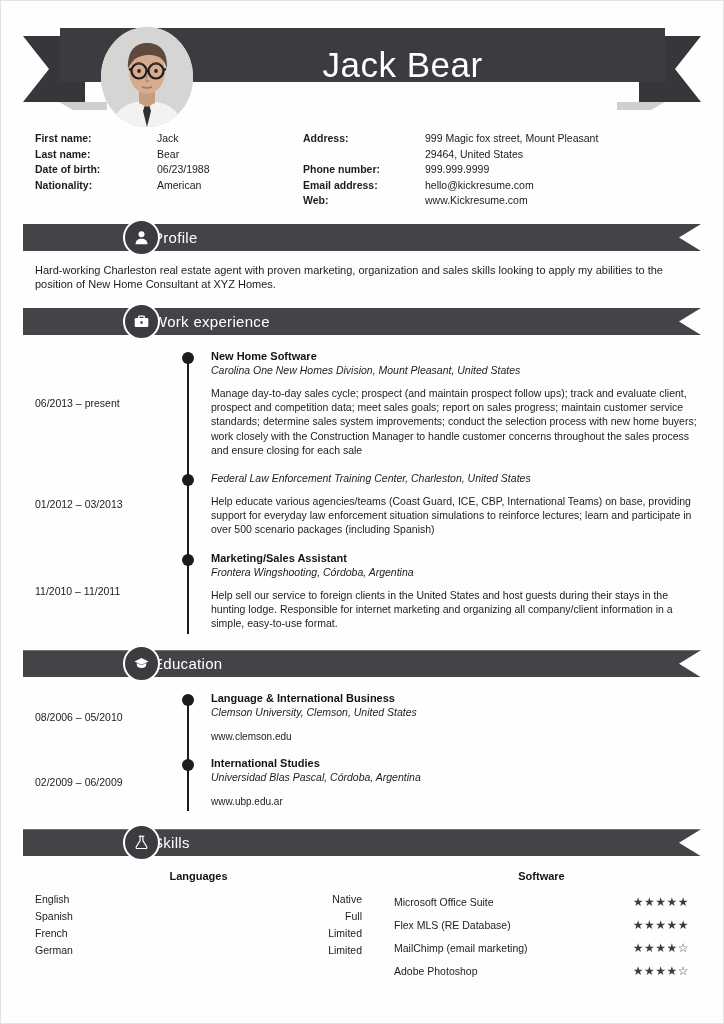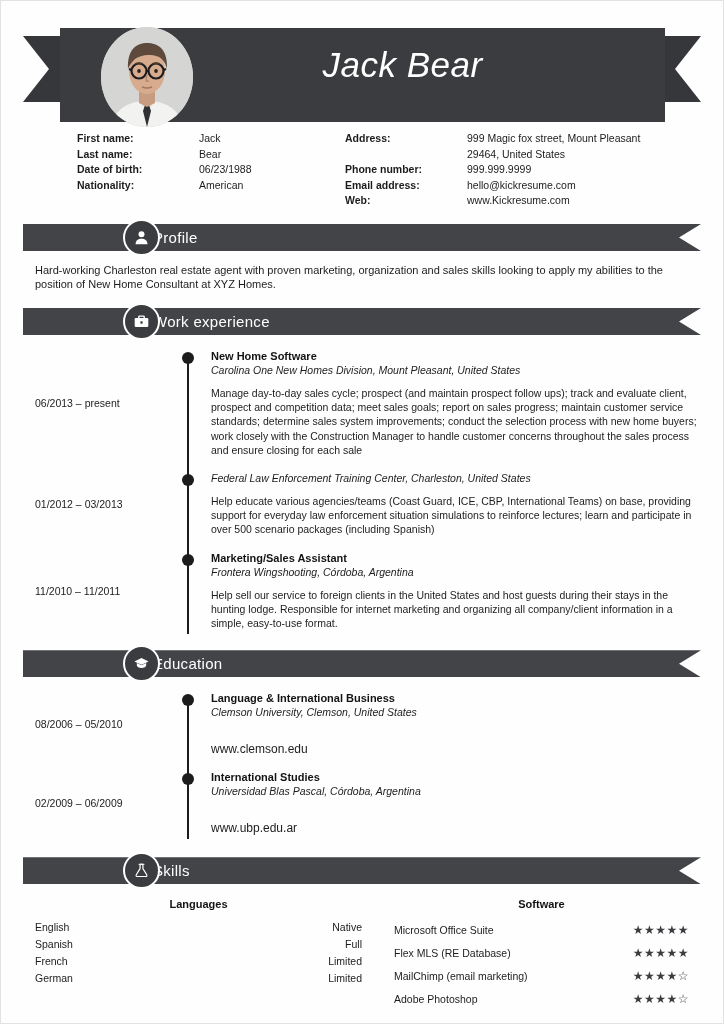--- a/index.html
+++ b/index.html
@@ -47,23 +47,22 @@
   }
   .ribbon-shadow.l { left: 36px; top: 74px; width: 48px; height: 8px;
      clip-path: polygon(0 0, 100% 0, 100% 100%, 14px 100%); }
   .ribbon-shadow.r { right: 36px; top: 74px; width: 48px; height: 8px;
      clip-path: polygon(0 0, 100% 0, calc(100% - 14px) 100%, 0 100%); }
 
   .ribbon-main {
     position: absolute;
     left: 37px; right: 36px;
     top: 0;
-    height: 94px;
+    height: 54px;
     background: #3b3c3f;
-    font-style: italic;
   }
   .header-name {
     position: absolute;
     left: 0; right: 0;
     top: 0;
     height: 74px;
     display: flex;
     align-items: center;
     justify-content: center;
     padding-left: 80px;
@@ -89,21 +88,21 @@
 
   
   .details {
     position: relative;
     margin: 21px 34px 0 34px;
     display: flex;
     font-size: 10.5px;
     color: #1c1c1c;
   }
   .details-col { display: flex; }
-  .details-col.c1 { width: 268px; margin-left: 42px; }
+  .details-col.c1 { width: 268px; }
   .details-col.c2 { flex: 1; }
   .dl-labels { width: 122px; }
   .dl-values { flex: 1; }
   .dl-row { height: 15.6px; line-height: 15.6px; white-space: nowrap; }
   .dl-labels .dl-row { font-weight: bold; }
 
   
   .section-bar {
     position: relative;
     margin: 0 22px;
@@ -199,22 +198,22 @@
     color: #1c1c1c;
     line-height: 14px;
   }
   .entry-desc {
     margin-top: 9px;
     font-size: 10.5px;
     line-height: 14.2px;
     color: #1c1c1c;
   }
   .entry-link {
-    margin-top: 23px;
-    font-size: 12px;
+    margin-top: 12px;
+    font-size: 10px;
     color: #1c1c1c;
   }
 
   
   .skills {
     margin: 0 34px;
     padding-top: 14px;
     display: flex;
   }
   .skills-col { width: 50%; }

